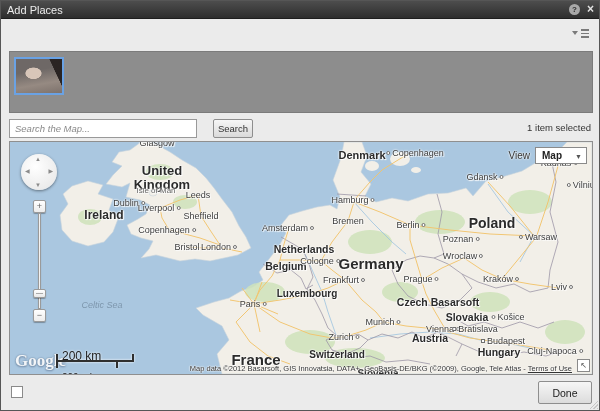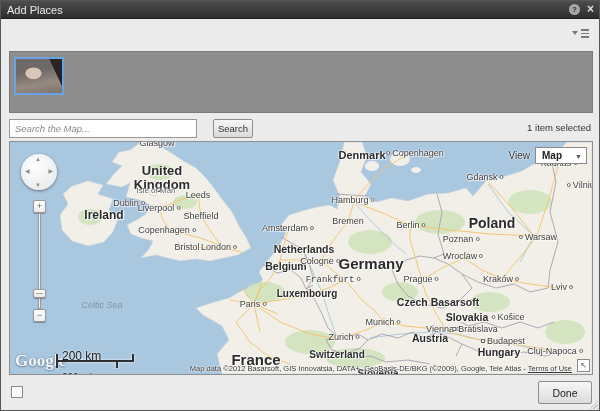--- a/index.html
+++ b/index.html
@@ -246,21 +246,21 @@
       <div class="ml" style="left:191px;top:74px;">Sheffield</div>
       <div class="ml" style="left:158px;top:88px;"><span>Copenhagen</span><span class="dot"></span></div>
       <div class="ml" style="left:177px;top:105px;">Bristol</div>
       <div class="ml" style="left:210px;top:105px;"><span>London</span><span class="dot"></span></div>
       <div class="ml" style="left:404px;top:11px;"><span class="dot"></span><span>Copenhagen</span></div>
       <div class="ml" style="left:344px;top:58px;"><span>Hamburg</span><span class="dot"></span></div>
       <div class="ml" style="left:338px;top:79px;">Bremen</div>
       <div class="ml" style="left:402px;top:83px;"><span>Berlin</span><span class="dot"></span></div>
       <div class="ml" style="left:279px;top:86px;"><span>Amsterdam</span><span class="dot"></span></div>
       <div class="ml" style="left:311px;top:119px;"><span>Cologne</span><span class="dot"></span></div>
-      <div class="ml" style="left:324px;top:138px;font-family:Liberation Mono, monospace;"><span>Frankfurt</span><span class="dot"></span></div>
+      <div class="ml" style="left:335px;top:138px;"><span>Frankfurt</span><span class="dot"></span></div>
       <div class="ml" style="left:244px;top:162px;"><span>Paris</span><span class="dot"></span></div>
       <div class="ml" style="left:374px;top:180px;"><span>Munich</span><span class="dot"></span></div>
       <div class="ml" style="left:335px;top:195px;"><span>Zurich</span><span class="dot"></span></div>
       <div class="ml" style="left:434px;top:187px;"><span>Vienna</span><span class="dot"></span></div>
       <div class="ml" style="left:464px;top:187px;"><span class="sq"></span><span>Bratislava</span></div>
       <div class="ml" style="left:492px;top:199px;"><span class="sq"></span><span>Budapest</span></div>
       <div class="ml" style="left:497px;top:175px;"><span class="dot"></span><span>Košice</span></div>
       <div class="ml" style="left:546px;top:209px;"><span>Cluj-Napoca</span><span class="dot"></span></div>
       <div class="ml" style="left:553px;top:145px;"><span>Lviv</span><span class="dot"></span></div>
       <div class="ml" style="left:492px;top:137px;"><span>Kraków</span><span class="dot"></span></div>

